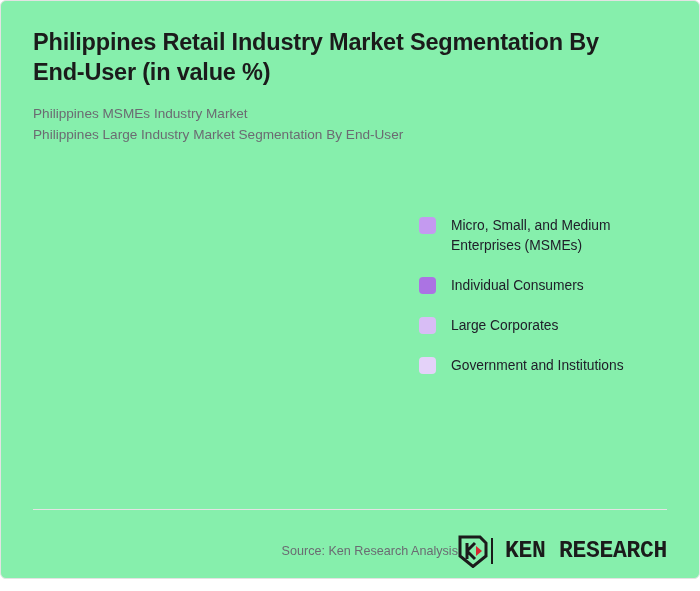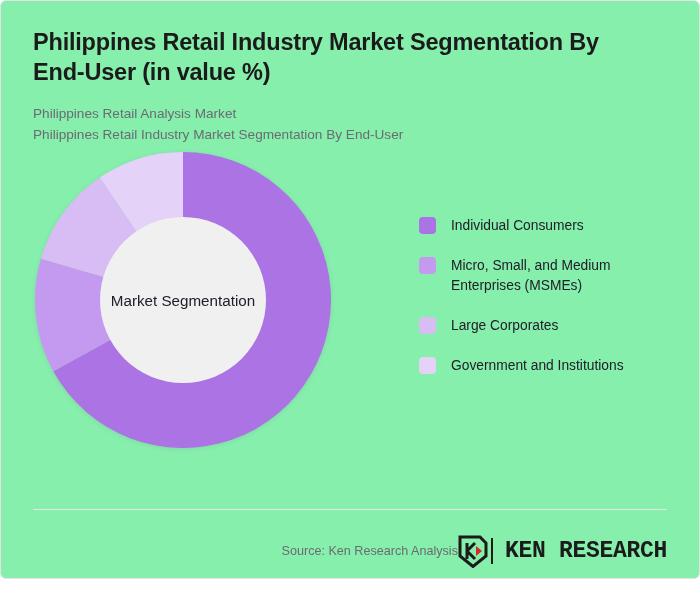--- a/index.html
+++ b/index.html
@@ -138,48 +138,36 @@
   }
 </style>
 </head>
 <body>
 
 <div class="card">
 
   <div class="header">
     <h1 class="chart-title">Philippines Retail Industry Market Segmentation By End-User (in value %)</h1>
     <div class="subtitles">
-      <div class="subtitle">Philippines Retail Analysis Market</div>
-      <div class="subtitle">Philippines Retail Industry Market Segmentation By End-User</div>
+      <div class="subtitle">Philippines MSMEs Industry Market</div>
+      <div class="subtitle">Philippines Large Industry Market Segmentation By End-User</div>
     </div>
   </div>
 
   <div class="chart-area">
 
-    <div class="donut-wrap">
-      <svg class="donut-svg" viewBox="0 0 298 298">
-        <g id="donut-slices">
-            <path d="M 149 149 L 149 1 A 148 148 0 1 1 19.306611353508202 220.29954376705385 Z" fill="#ab73e3"></path>
-            <path d="M 149 149 L 19.306611353508202 220.29954376705385 A 148 148 0 0 1 6.876534519812452 107.70931630619393 Z" fill="#c49af0"></path>
-            <path d="M 149 149 L 6.876534519812452 107.70931630619393 A 148 148 0 0 1 65.81166007788485 26.59207500736474 Z" fill="#d8bdf5"></path>
-            <path d="M 149 149 L 65.81166007788485 26.59207500736474 A 148 148 0 0 1 149.0000000000001 1 Z" fill="#e4d2f9"></path>
-          </g>
-        <circle cx="149" cy="149" r="83" fill="#f0f0f0"></circle>
-      </svg>
-      <div class="donut-center-label">Market Segmentation</div>
-    </div>
 
     <div class="legend" id="legend-list">
         <div class="legend-item">
+          <span class="legend-swatch" style="background: rgb(196, 154, 240);"></span>
+          <span class="legend-label">Micro, Small, and Medium Enterprises (MSMEs)</span>
+        </div>
+        <div class="legend-item">
           <span class="legend-swatch" style="background: rgb(171, 115, 227);"></span>
           <span class="legend-label">Individual Consumers</span>
-        </div>
-        <div class="legend-item">
-          <span class="legend-swatch" style="background: rgb(196, 154, 240);"></span>
-          <span class="legend-label">Micro, Small, and Medium Enterprises (MSMEs)</span>
         </div>
         <div class="legend-item">
           <span class="legend-swatch" style="background: rgb(216, 189, 245);"></span>
           <span class="legend-label">Large Corporates</span>
         </div>
         <div class="legend-item">
           <span class="legend-swatch" style="background: rgb(228, 210, 249);"></span>
           <span class="legend-label">Government and Institutions</span>
         </div>
       </div>

